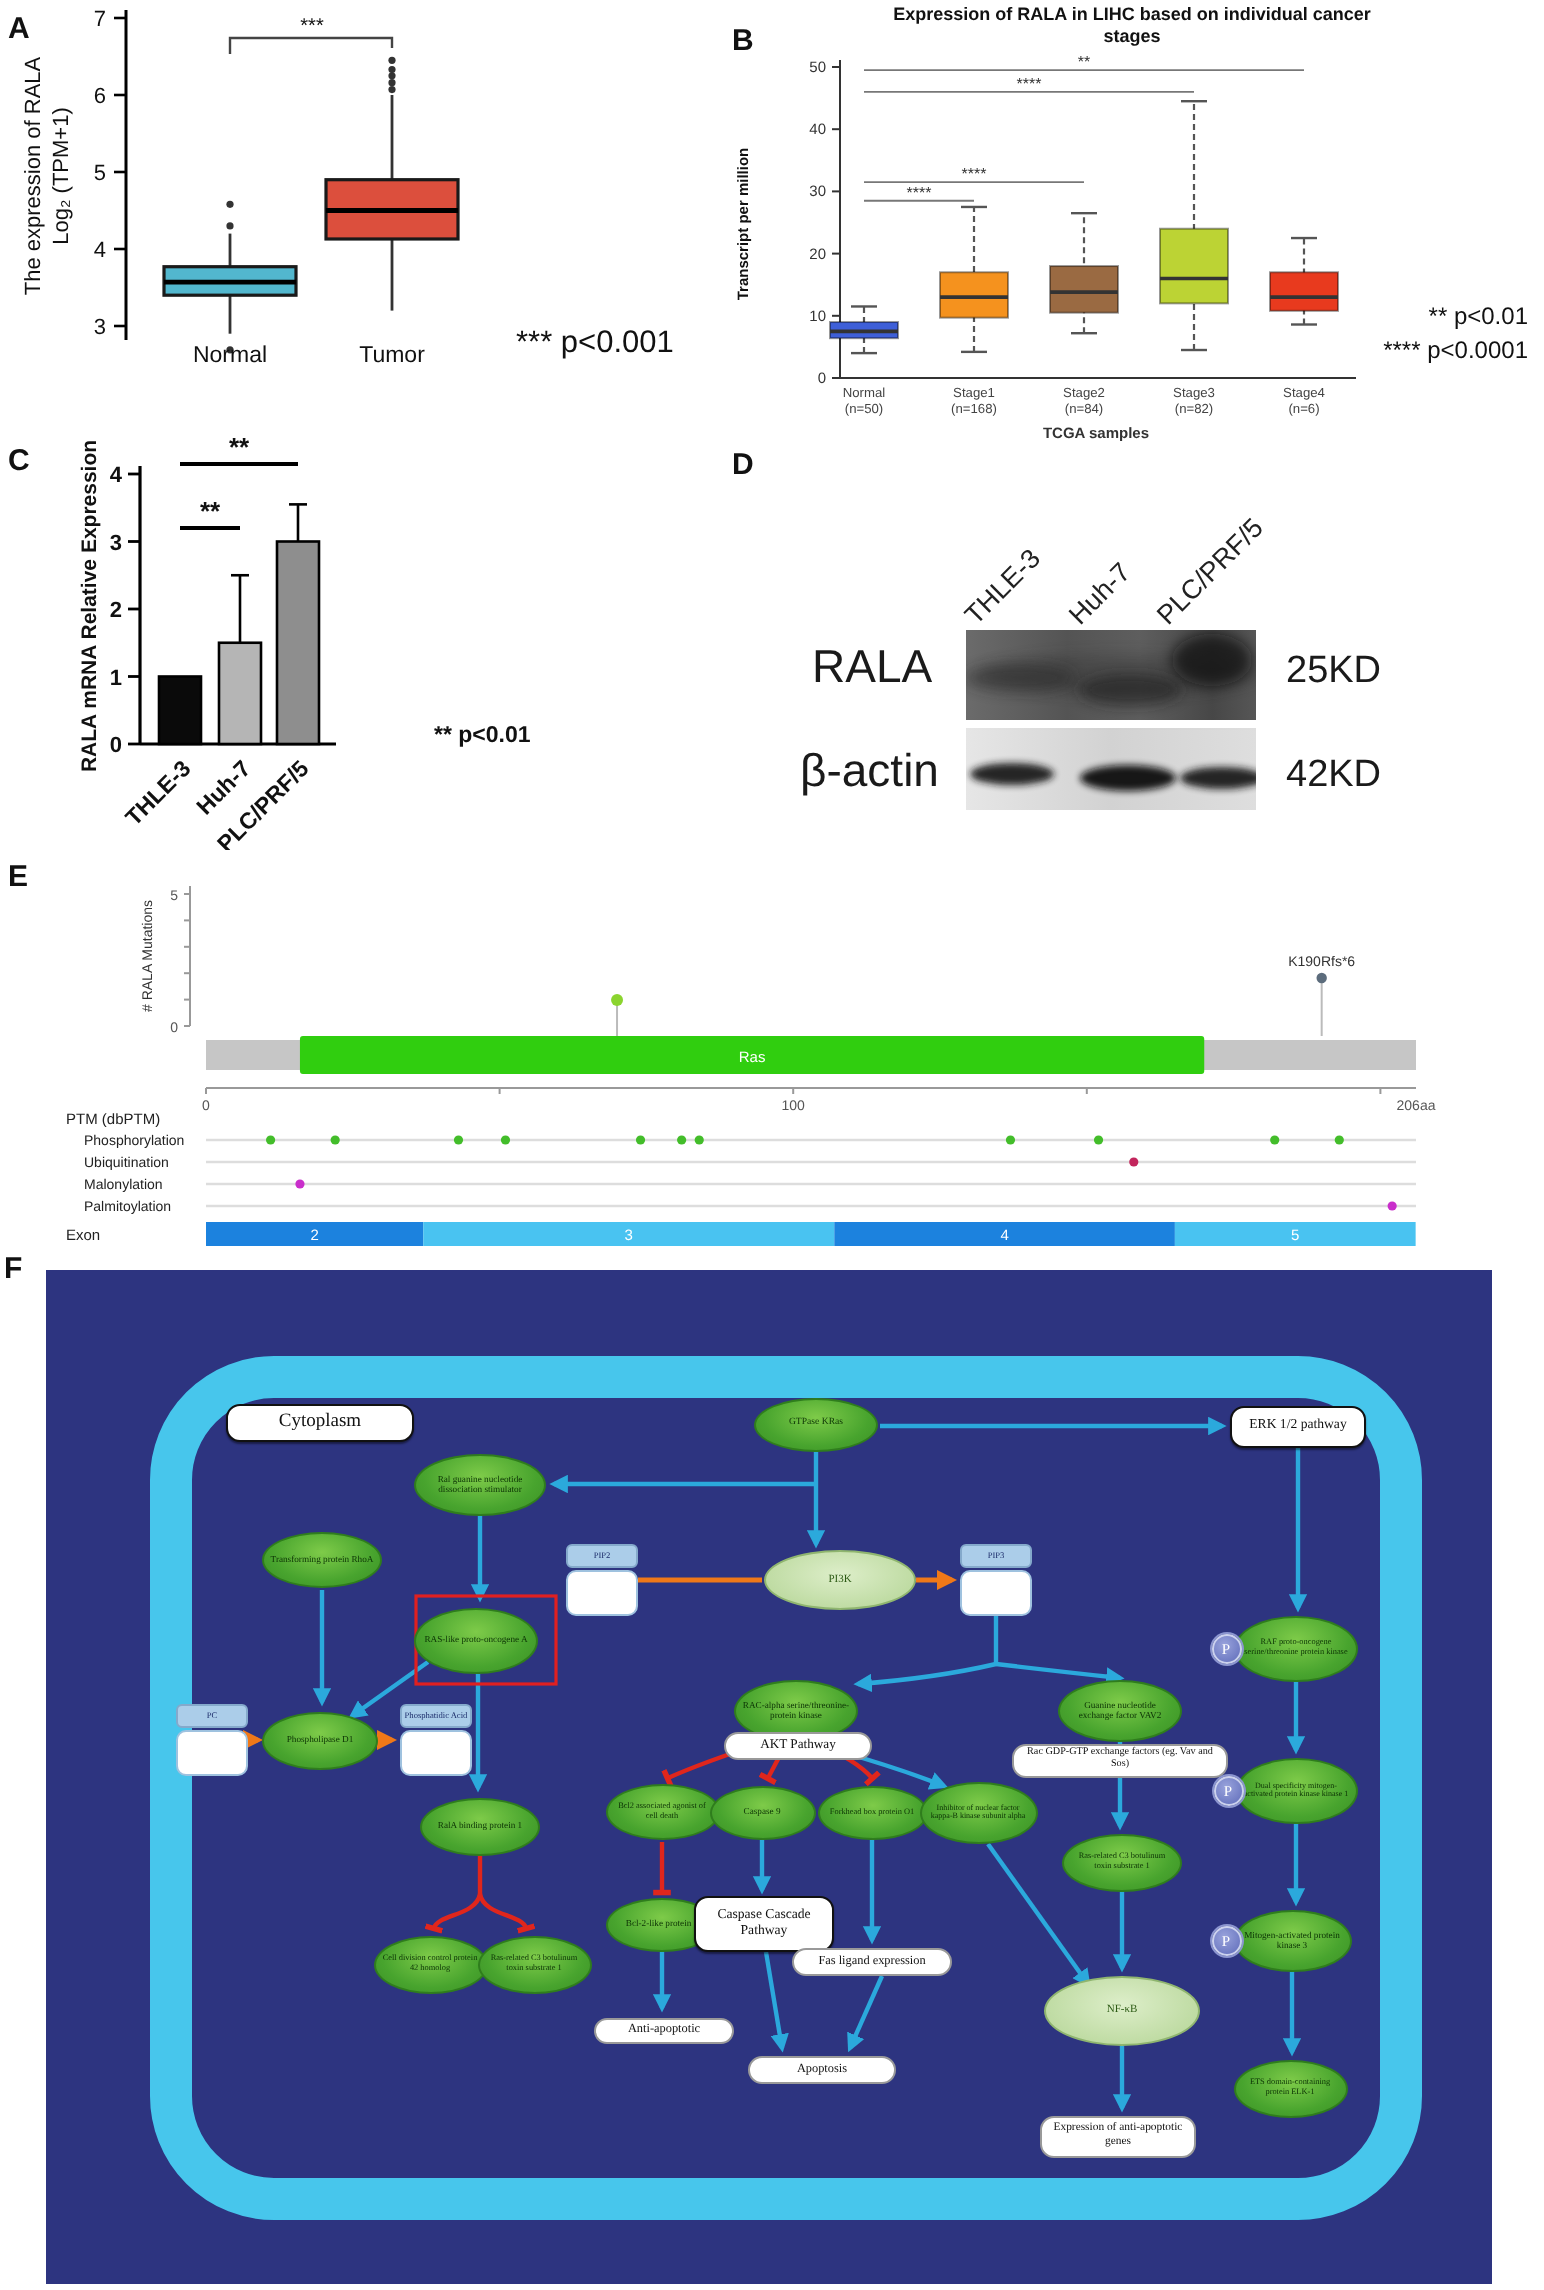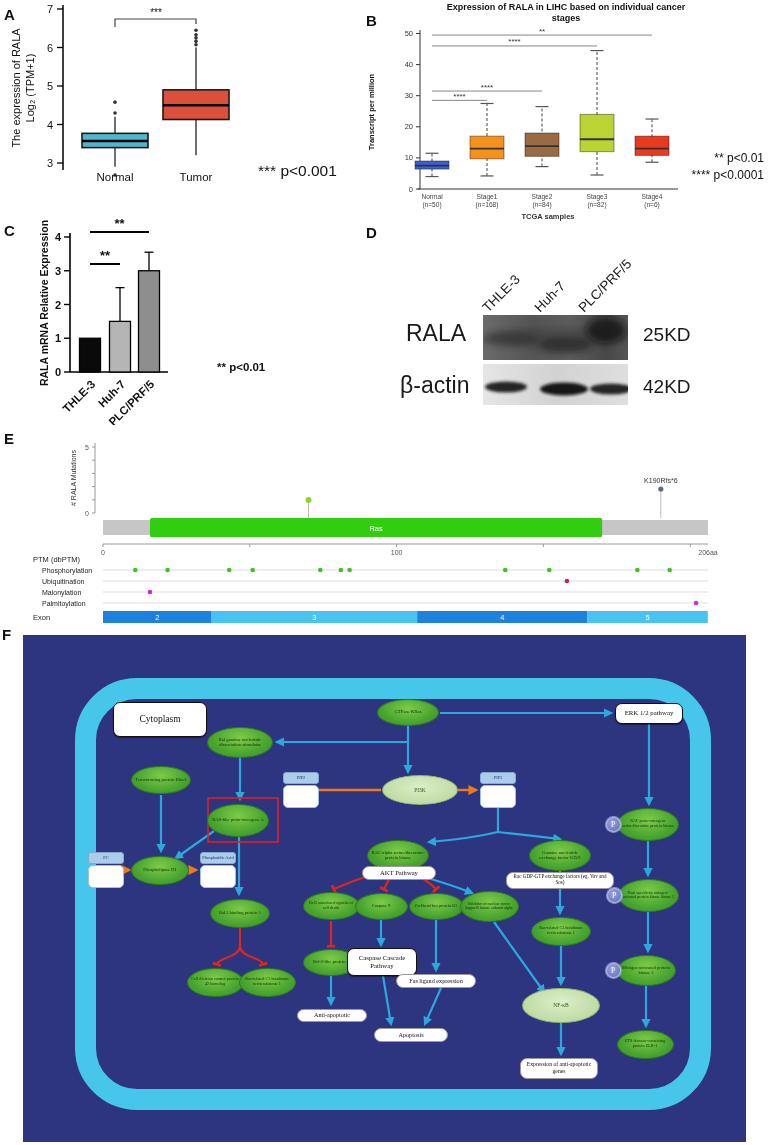--- a/index.html
+++ b/index.html
@@ -358,21 +358,21 @@
     <div class="fnode" style="left: 408.5px; top: 262.5px; width: 55px; height: 27px; font-size: 4.2px;">Forkhead box protein O1</div>
     <div class="fnode" style="left: 459.5px; top: 260.5px; width: 59px; height: 31px; font-size: 4px;">Inhibitor of nuclear factor kappa-B kinase subunit alpha</div>
     <div class="fnode" style="left: 529px; top: 209.5px; width: 62px; height: 31px; font-size: 4.6px;">Guanine nucleotide exchange factor VAV2</div>
     <div class="fnode" style="left: 531px; top: 286.5px; width: 60px; height: 29px; font-size: 4.2px;">Ras-related C3 botulinum toxin substrate 1</div>
     <div class="fnode" style="left: 303px; top: 318.5px; width: 56px; height: 27px; font-size: 4.6px;">Bcl-2-like protein 1</div>
     <div class="fnode pale" style="left: 522px; top: 357.5px; width: 78px; height: 35px; font-size: 5.5px;">NF-κB</div>
     <div class="fnode" style="left: 617px; top: 177.5px; width: 62px; height: 33px; font-size: 4.2px;">RAF proto-oncogene serine/threonine protein kinase</div>
     <div class="fnode" style="left: 617.5px; top: 248.5px; width: 61px; height: 33px; font-size: 4px;">Dual specificity mitogen-activated protein kinase kinase 1</div>
     <div class="fnode" style="left: 616.5px; top: 324.5px; width: 59px; height: 31px; font-size: 4.6px;">Mitogen-activated protein kinase 3</div>
     <div class="fnode" style="left: 616.5px; top: 399.5px; width: 57px; height: 29px; font-size: 4.2px;">ETS domain-containing protein ELK-1</div>
-    <div class="fbox strong" style="left: 113px; top: 71.5px; width: 94px; height: 35px; font-size: 9.5px;">Cytoplasm</div>
+    <div class="fbox strong" style="left: 113px; top: 71.5px; width: 94px; height: 19px; font-size: 9.5px;">Cytoplasm</div>
     <div class="fbox strong" style="left: 615px; top: 72.5px; width: 68px; height: 21px; font-size: 6.8px;">ERK 1/2 pathway</div>
     <div class="fbox" style="left: 362px; top: 236px; width: 74px; height: 14px; font-size: 6.6px;">AKT Pathway</div>
     <div class="fbox" style="left: 506px; top: 241.5px; width: 108px; height: 17px; font-size: 5.1px;">Rac GDP-GTP exchange factors (eg. Vav and Sos)</div>
     <div class="fbox strong" style="left: 347px; top: 318px; width: 70px; height: 28px; font-size: 6.8px;">Caspase Cascade Pathway</div>
     <div class="fbox" style="left: 396px; top: 344px; width: 80px; height: 14px; font-size: 6.2px;">Fas ligand expression</div>
     <div class="fbox" style="left: 297px; top: 378.5px; width: 70px; height: 13px; font-size: 6.2px;">Anti-apoptotic</div>
     <div class="fbox" style="left: 374px; top: 398px; width: 74px; height: 14px; font-size: 6.2px;">Apoptosis</div>
     <div class="fbox" style="left: 520px; top: 427.5px; width: 78px; height: 21px; font-size: 5.7px;">Expression of anti-apoptotic genes</div>
     <div class="fcomp" style="left: 283px; top: 142px; width: 36px; height: 36px;">
       <div class="hd">PIP2</div>

